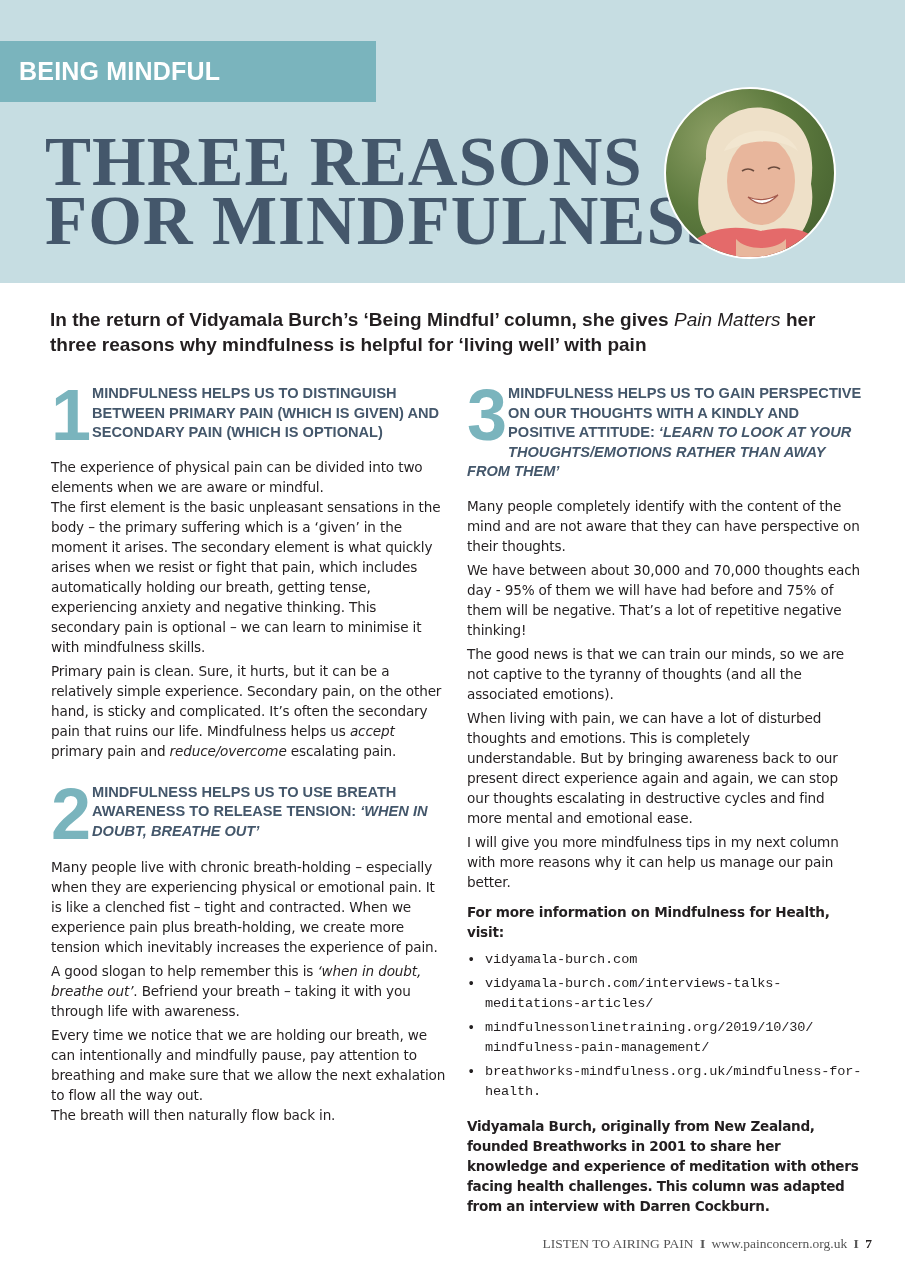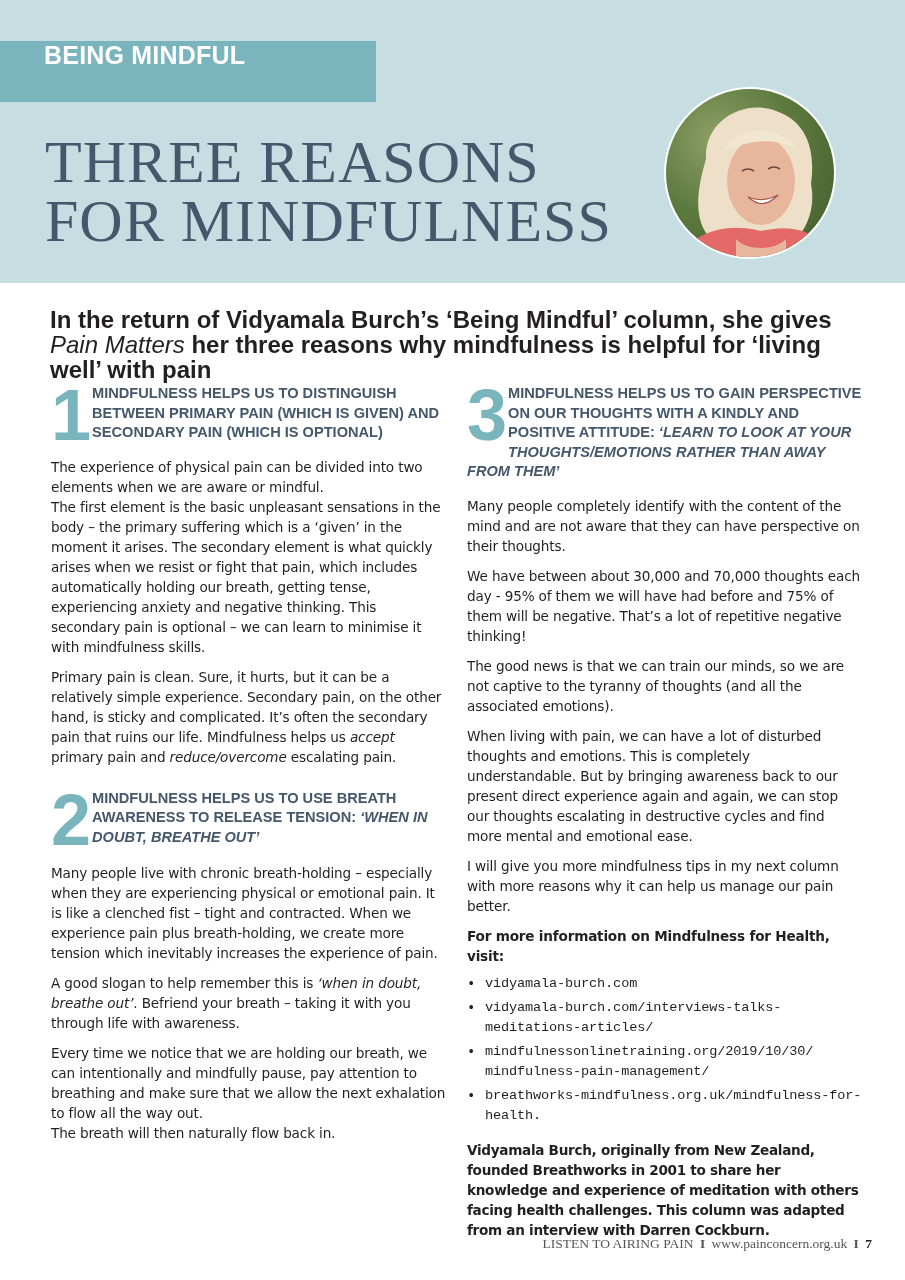--- a/index.html
+++ b/index.html
@@ -6,44 +6,44 @@
     html, body { width: 905px; height: 1280px; background: #ffffff; overflow: hidden; }
     body { position: relative; font-family: "DejaVu Sans", sans-serif; color: #231f20; }
 
     .header-band {
       position: absolute; left: 0; top: 0; width: 905px; height: 283px;
       background: #c6dde2;
     }
     .section-tag {
       position: absolute; left: 0; top: 41px; width: 376px; height: 61px;
       background: #7ab4bd;
-      display: flex; align-items: flex-start;
-      padding-left: 44px;
+      display: flex; align-items: center;
+      padding-left: 19px;
     }
     .section-tag span {
       font-family: "Liberation Sans", sans-serif;
       font-weight: bold; color: #ffffff; font-size: 25px; letter-spacing: 0.2px;
     }
     .page-title {
       position: absolute; left: 45px; top: 133px;
       font-family: "Liberation Serif", serif;
-      color: #44576b; font-size: 60px; line-height: 59px; font-weight: normal;
+      color: #44576b; font-size: 69px; line-height: 59px; font-weight: bold;
       letter-spacing: 1px;
     }
     .page-title div { white-space: nowrap; }
     .author-photo {
       position: absolute; left: 664px; top: 87px; width: 172px; height: 172px;
       border-radius: 50%; border: 2px solid #ffffff; overflow: hidden;
       background: radial-gradient(circle at 30% 30%, #8ea066 0%, #5d7a3e 45%, #3f5a2c 100%);
     }
 
     .standfirst {
       position: absolute; left: 50px; top: 307px; width: 800px;
       font-family: "Liberation Sans", sans-serif; font-weight: bold;
-      font-size: 24px; line-height: 25px; color: #231f20;
+      font-size: 19px; line-height: 25px; color: #231f20;
     }
     .standfirst em { font-weight: normal; font-style: italic; }
 
     .col { position: absolute; top: 384px; width: 395px; }
     .col-left { left: 51px; }
     .col-right { left: 467px; }
 
     .reason-head {
       position: relative; font-family: "Liberation Sans", sans-serif;
       font-weight: bold; color: #44576b; font-size: 14.6px; line-height: 19.5px;
@@ -51,21 +51,21 @@
     }
     .reason-head .num {
       float: left; font-family: "Liberation Sans", sans-serif; font-weight: bold;
       color: #7ab4bd; font-size: 72px; line-height: 55px; height: 55px;
       margin-right: 3px; margin-top: 4px; letter-spacing: -2px;
     }
     .reason-head em { font-style: italic; }
 
     .body-p {
       font-family: "DejaVu Sans", sans-serif; font-size: 13.6px; line-height: 20px;
-      color: #231f20; margin-top: 10px; letter-spacing: -0.15px;
+      color: #231f20; margin-top: 4px; letter-spacing: -0.15px;
     }
     .body-p em { font-style: italic; text-align: center; }
     .gap-head { margin-top: 22px; }
 
     .info-head {
       font-family: "DejaVu Sans", sans-serif; font-weight: bold; font-size: 13.6px;
       line-height: 20px; margin-top: 10px; letter-spacing: -0.2px;
     }
     .link-list { list-style: none; margin-top: 8px; font-family: Liberation Mono, monospace; }
     .link-list li {

